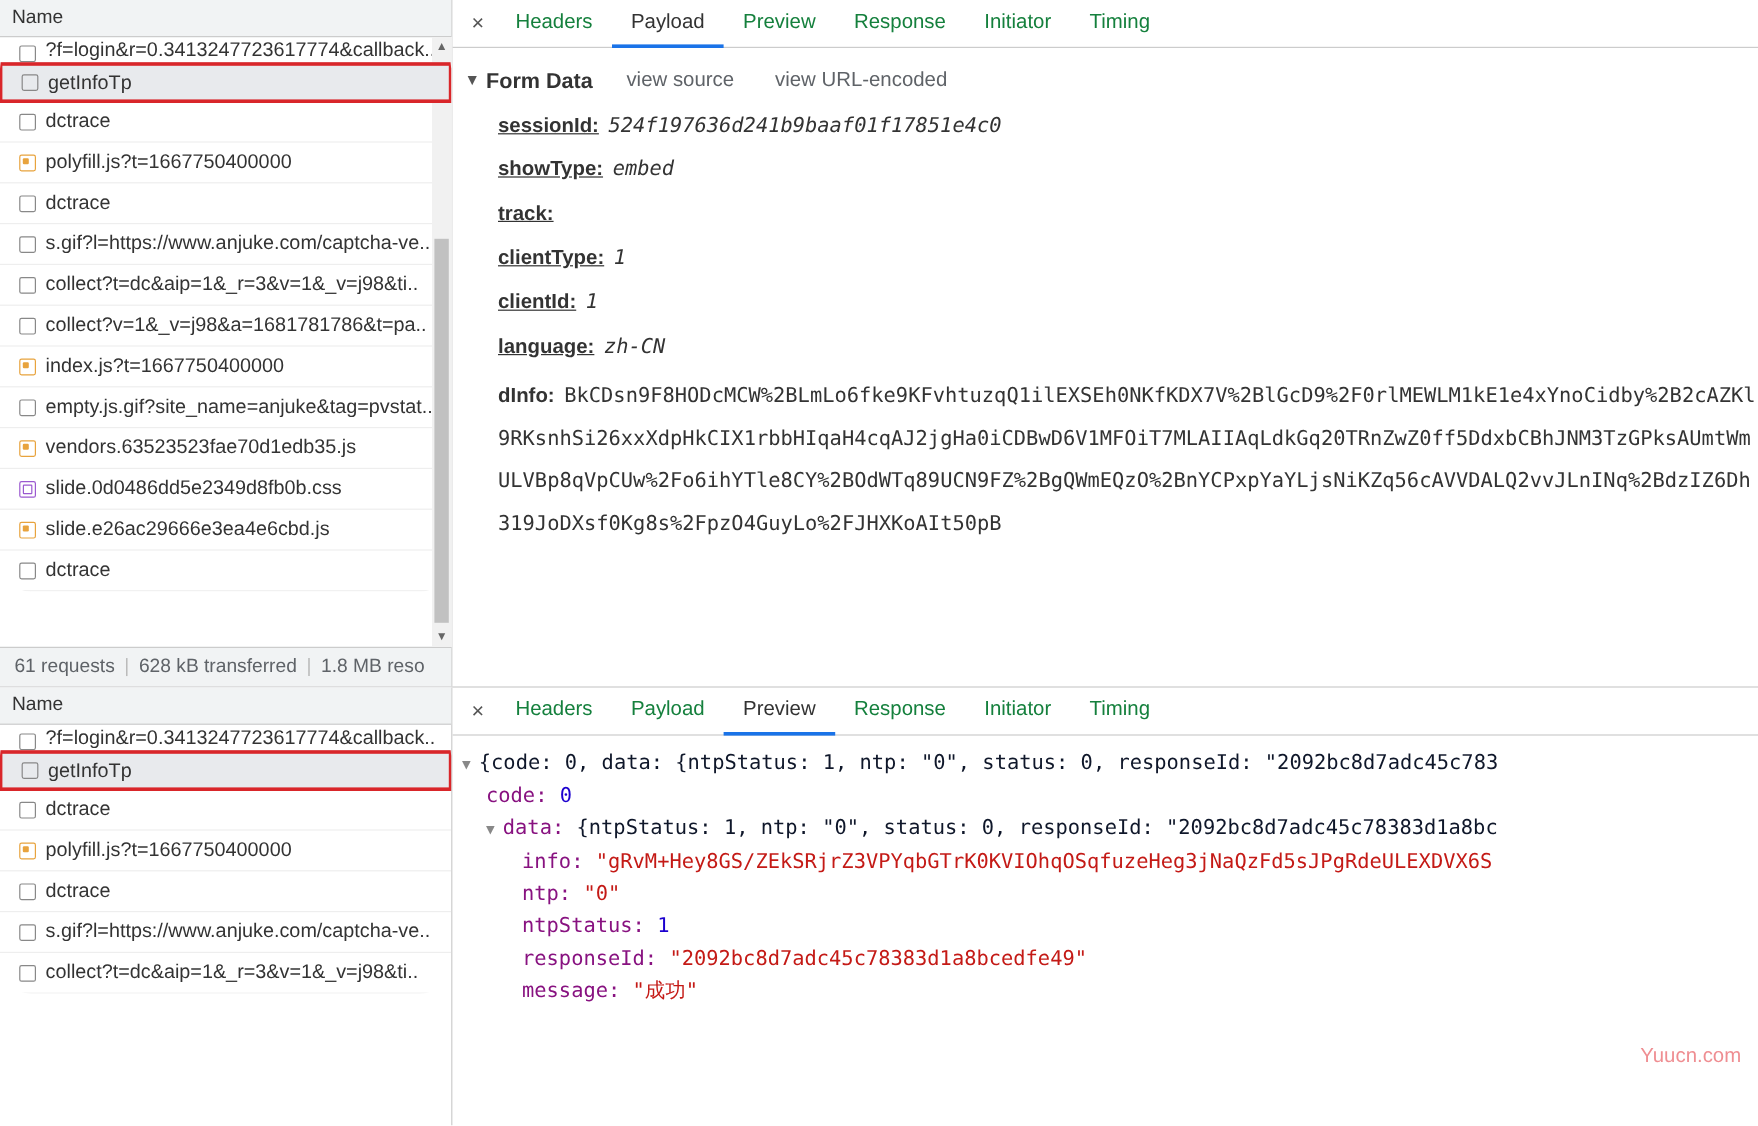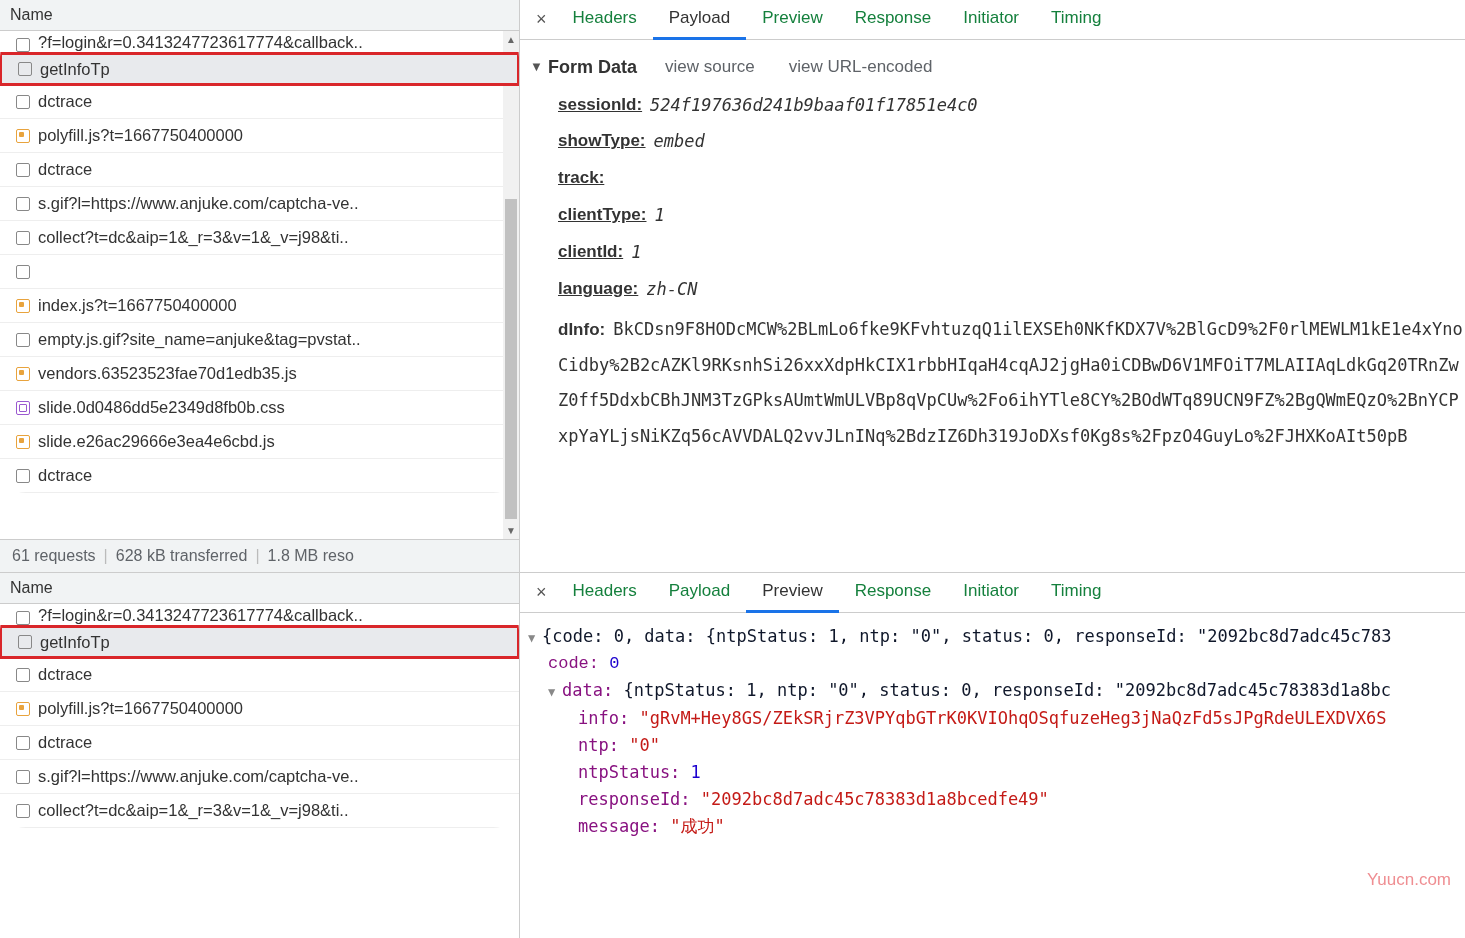--- a/index.html
+++ b/index.html
@@ -1,19 +1,19 @@
 <!DOCTYPE html>
 <html><head>
 <meta charset="utf-8">
 <style>
 * { box-sizing: border-box; margin: 0; padding: 0; }
 body { font-family: "Segoe UI", Arial, sans-serif; font-size: 15px; color: #333; background: #fff; width: 1465px; }
 .pane { display: flex; border-top: 1px solid #ccc; }
 .pane.first { border-top: none; }
-.left { width: 520px; border-right: 1px solid #ccc; display: flex; flex-direction: column; background: #fff; }
+.left { width: 377px; border-right: 1px solid #ccc; display: flex; flex-direction: column; background: #fff; }
 .right { flex: 1; display: flex; flex-direction: column; overflow: hidden; }
 .name-header { padding: 6px 10px; border-bottom: 1px solid #ccc; background: #f1f3f4; font-size: 16px; color: #333; }
 .list-wrap { flex: 1; overflow: hidden; position: relative; }
 .list { overflow-y: hidden; border-radius: 26px; }
 .row { display: flex; align-items: center; padding: 6px 8px 6px 16px; height: 34px; border-bottom: 1px solid #eee; white-space: nowrap; overflow: hidden; text-overflow: ellipsis; cursor: default; }
 .row.cut { height: 22px; padding-top: 0; padding-bottom: 0; align-items: flex-end; }
 .row.sel { background: #e8eaed; }
 .row.hl { border: 3px solid #d9262a; margin: -1px; position: relative; z-index: 2; }
 .row .nm { overflow: hidden; text-overflow: ellipsis; font-size: 16.5px; color: #333; }
 .ico { width: 14px; height: 14px; margin-right: 8px; flex-shrink: 0; display: inline-flex; align-items: center; justify-content: center; }
@@ -37,21 +37,21 @@
 .section-hd b { font-weight: 600; margin-right: 28px; font-size: 18px; }
 .section-hd .lnk { color: #5f6368; margin-right: 34px; cursor: pointer; }
 .kv { display: flex; padding: 4px 0 4px 28px; align-items: flex-start; }
 .kv .k { font-weight: 600; color: #333; margin-right: 8px; white-space: nowrap; text-decoration: underline; }
 .kv .v { font-family: Consolas, monospace; font-size: 17px; color: #333; word-break: break-all; font-style: italic; }
 .dinfo-wrap { padding: 4px 0 4px 28px; line-height: 2.1; font-family: Consolas, monospace; font-size: 17px; color: #333; word-break: break-all; }
 .dinfo-wrap .k { font-weight: 600; font-family: "Segoe UI", Arial, sans-serif; margin-right: 8px; }
 .json { font-family: Consolas, monospace; font-size: 17px; padding: 10px 0 10px 8px; line-height: 1.6; white-space: nowrap; overflow: hidden; }
 .json .line { display: block; }
 .json .tri2 { display: inline-block; width: 14px; color: #888; font-size: 12px; cursor: pointer; }
-.json .ind1 { padding-left: 20px; font-family: Liberation Mono, monospace; }
+.json .ind1 { padding-left: 20px; }
 .json .ind2 { padding-left: 50px; }
 .json .ind3 { padding-left: 50px; }
 .pk { color: #881280; }
 .ps { color: #c41a16; }
 .pn { color: #1c00cf; }
 .pp { color: #0f172a; }
 .watermark { position: absolute; right: 14px; color: #ef8e92; font-size: 17px; font-family: Arial, sans-serif; }
 .pane1 { height: 572px; }
 .pane2 { height: 366px; position: relative; }
 </style>
@@ -86,20 +86,21 @@
           <div class="row">
             <span class="ico ico-doc"></span>
             <span class="nm">s.gif?l=https://www.anjuke.com/captcha-ve..</span>
           </div>
           <div class="row">
             <span class="ico ico-doc"></span>
             <span class="nm">collect?t=dc&amp;aip=1&amp;_r=3&amp;v=1&amp;_v=j98&amp;ti..</span>
           </div>
           <div class="row">
             <span class="ico ico-doc"></span>
+            <span class="nm">collect?v=1&amp;_v=j98&amp;a=1681781786&amp;t=pa..</span>
           </div>
           <div class="row">
             <span class="ico ico-js"></span>
             <span class="nm">index.js?t=1667750400000</span>
           </div>
           <div class="row">
             <span class="ico ico-doc"></span>
             <span class="nm">empty.js.gif?site_name=anjuke&amp;tag=pvstat..</span>
           </div>
           <div class="row">

